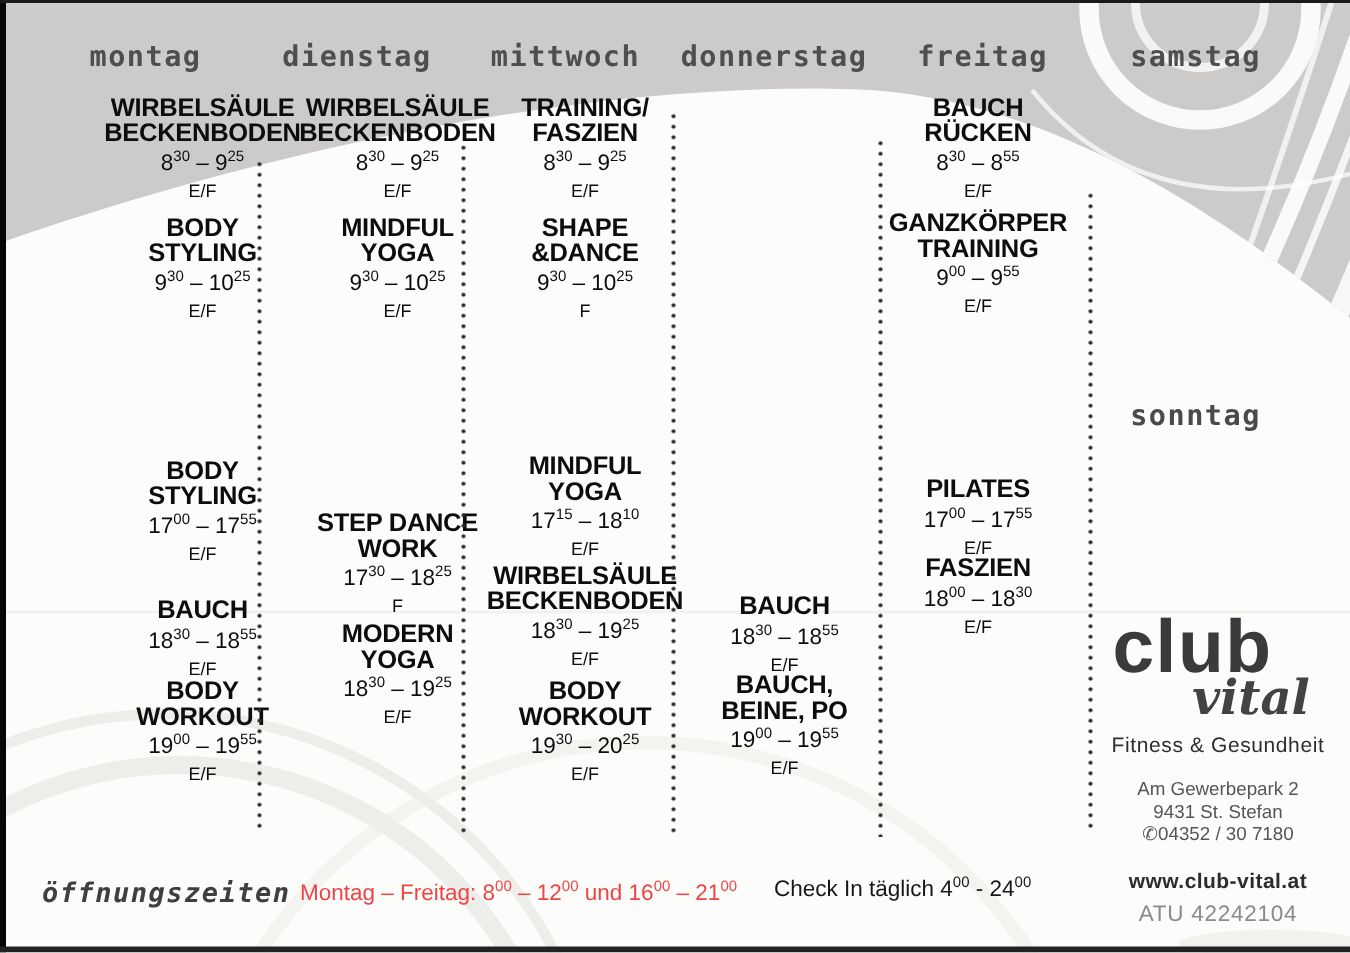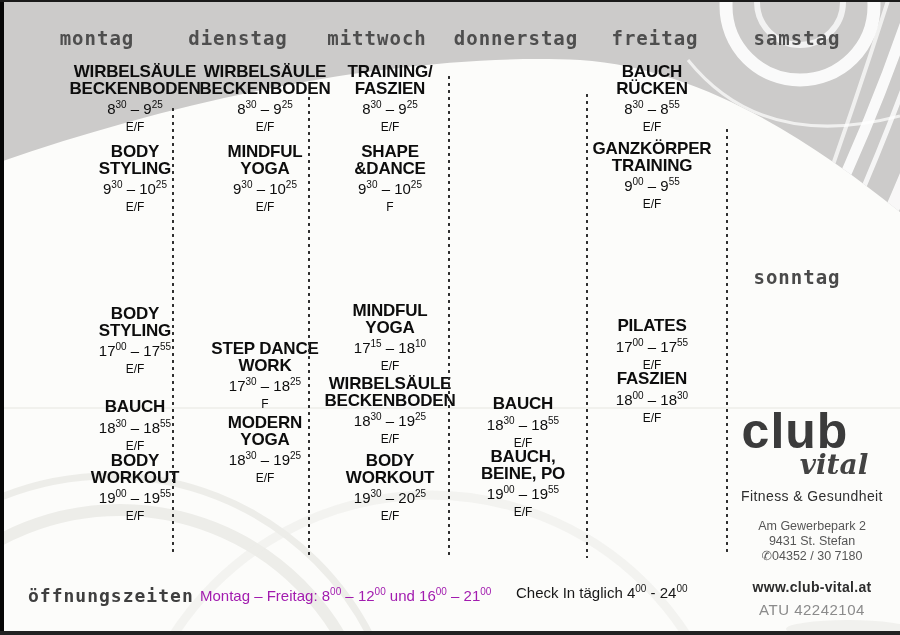--- a/index.html
+++ b/index.html
@@ -38,32 +38,32 @@
     background-image:radial-gradient(circle, #2c2c2c 1.1px, transparent 1.5px);
     background-size:4px 7px;background-repeat:repeat-y;background-position:center top;
   }
   .logo{position:absolute;left:728px;top:406px;width:168px;text-align:center;}
   .logo-club{
     font-size:50px;line-height:50px;font-weight:bold;color:#3b3b3b;
     letter-spacing:1px;margin-right:34px;
   }
   .logo-vital{
     font-family:"DejaVu Serif",serif;font-style:italic;font-weight:bold;
-    font-size:28px;line-height:34px;color:#434343;margin-left:44px;margin-top:-8px;
+    font-size:32px;line-height:34px;color:#434343;margin-left:44px;margin-top:-8px;
   }
   .logo-tagline{font-size:14px;color:#2e2e2e;margin-top:6px;letter-spacing:0.4px;}
   .logo-address{margin-top:15px;font-size:12.5px;line-height:15px;color:#565656;}
   .logo-web{margin-top:15px;font-size:14px;font-weight:bold;color:#2c2c2c;letter-spacing:0.3px;}
   .logo-vat{margin-top:6px;font-size:15px;color:#8b8b8b;letter-spacing:0.5px;}
   .opening-label{
     position:absolute;left:28px;top:585px;
     font-family:"DejaVu Sans Mono",monospace;
-    font-weight:bold;font-size:18px;color:#3f3f3f;letter-spacing:1px;
-  }
-  .opening-hours{position:absolute;left:200px;top:587px;font-size:15px;color:#a21caf;white-space:nowrap;}
+    font-weight:bold;font-size:18px;color:#3f3f3f;letter-spacing:1px;font-style:italic;
+  }
+  .opening-hours{position:absolute;left:200px;top:587px;font-size:15px;color:#ef4444;white-space:nowrap;}
   .checkin{position:absolute;left:516px;top:584px;font-size:15px;color:#171717;white-space:nowrap;}
   .opening-hours sup,.checkin sup{font-size:10px;line-height:0;}
 </style>
 </head>
 <body>
 
 <svg class="bg" width="900" height="635" viewBox="0 0 900 635">
   <defs>
     <clipPath id="bandclip">
       <path d="M0,0 H900 V212 C810,140 700,68 580,60 C420,52 200,92 0,162 Z"></path>

